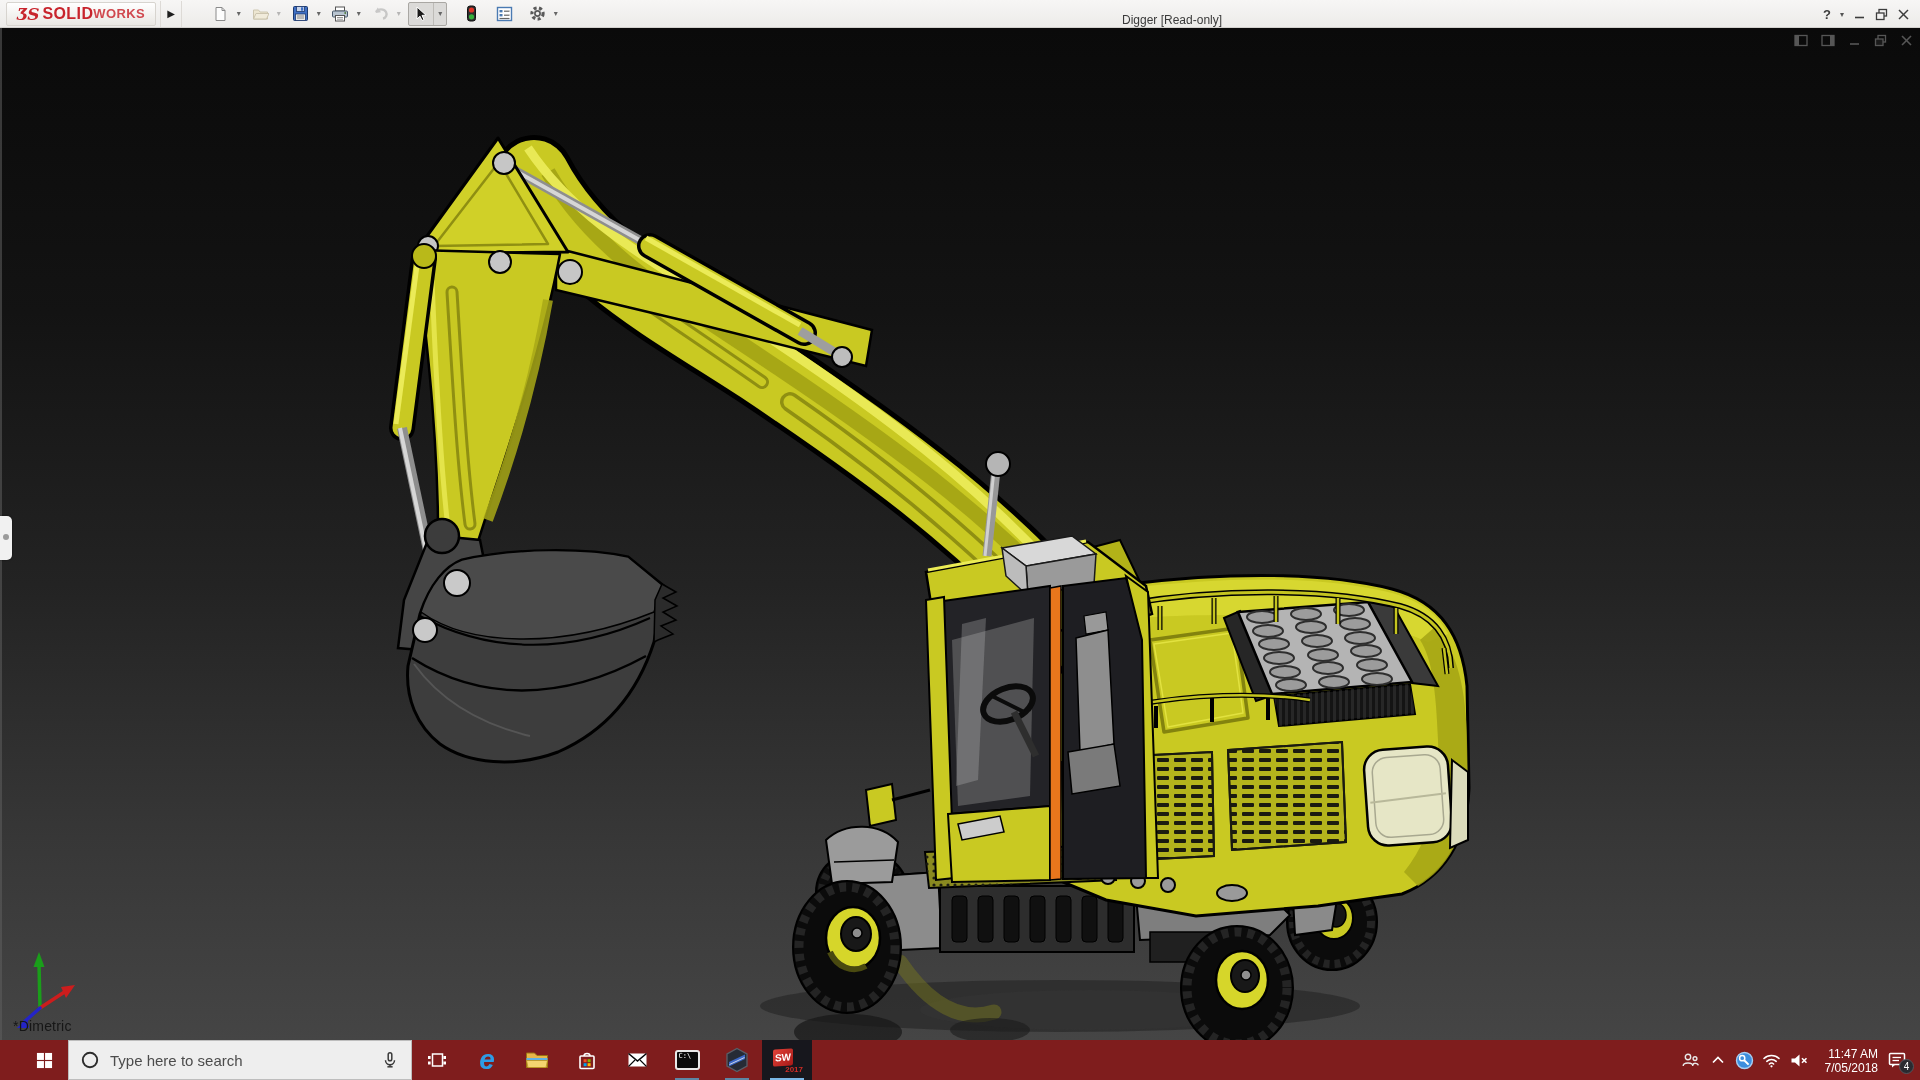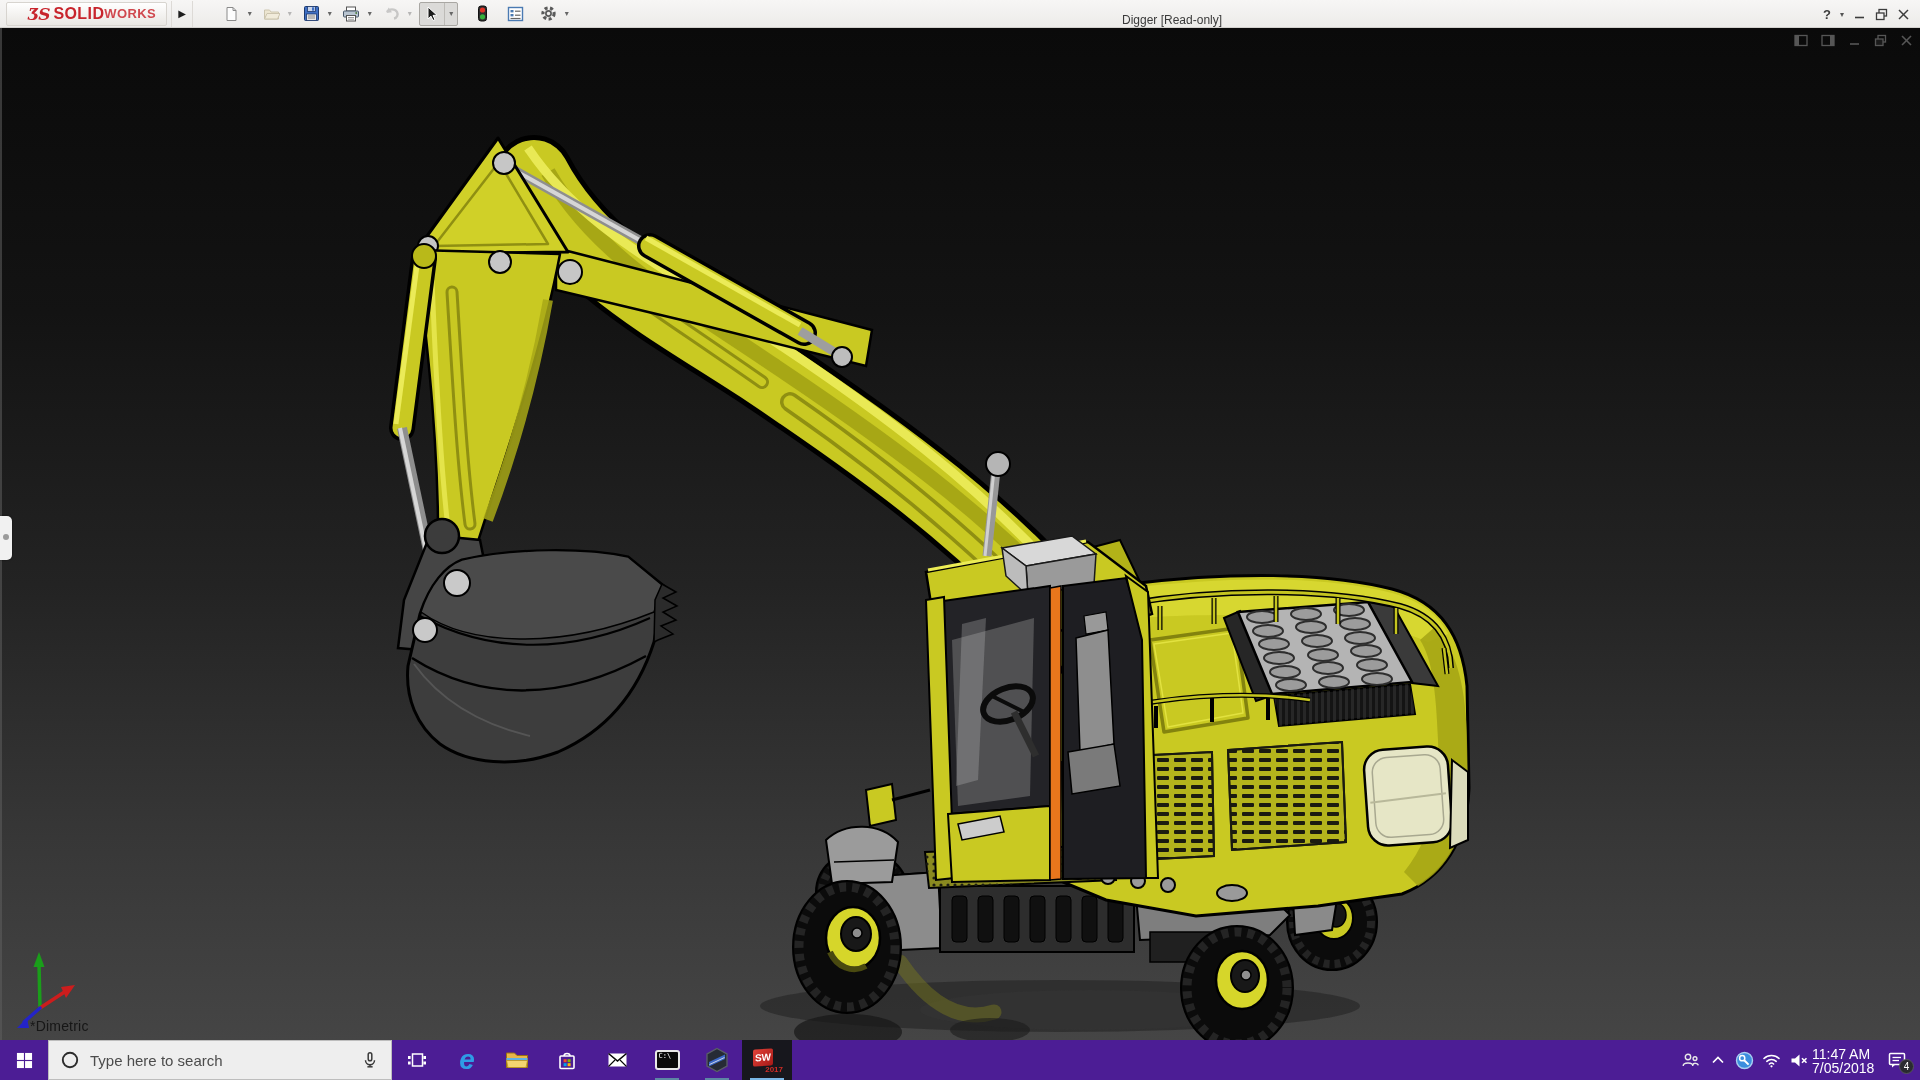--- a/index.html
+++ b/index.html
@@ -6,21 +6,21 @@
   body { background:#000; font-family:"Liberation Sans",sans-serif; }
   .screen { position:relative; width:1920px; height:1080px; overflow:hidden; background:#000; }
 
   
   .menubar { position:absolute; top:0; left:0; width:1920px; height:28px;
     background:linear-gradient(#f7f6f5,#ecebe9); border-bottom:1px solid #d2d0cd;
     display:flex; align-items:center; z-index:30; }
   .logo-plate { height:24px; margin-left:6px; padding:0 10px; display:flex; align-items:center;
     background:linear-gradient(#ffffff,#e9e7e3); border:1px solid #d7d4cf; border-radius:2px; }
   .logo-mark { font-style:italic; font-weight:bold; font-size:17px; color:#c8242c;
-    letter-spacing:-1px; font-family:"DejaVu Serif","Liberation Serif",serif; margin-right:4px;margin-left:11px; }
+    letter-spacing:-1px; font-family:"DejaVu Serif","Liberation Serif",serif; margin-right:4px; }
   .logo-solid { font-weight:bold; font-size:16px; color:#c8242c; letter-spacing:.4px; }
   .logo-works { font-weight:bold; font-size:13px; color:#d0484e; letter-spacing:.4px; }
   .flyout { width:22px; height:26px; display:flex; align-items:center; justify-content:center;
     font-size:10px; color:#1d1d1d; border-left:1px solid #dddad6; border-right:1px solid #dddad6; margin-left:4px; }
   .tools { display:flex; align-items:center; margin-left:26px; }
   .tbtn { width:24px; height:22px; display:flex; align-items:center; justify-content:center; }
   .caret { width:13px; height:22px; display:flex; align-items:center; justify-content:center;
     font-size:8px; color:#666; margin-right:3px; }
   .dis { opacity:.42; }
   .pressed { display:flex; align-items:center; background:#dbdad8; border:1px solid #a9a7a3; border-radius:2px; height:24px; margin-right:3px; }
@@ -36,44 +36,44 @@
   
   .viewport { position:absolute; top:28px; left:0; width:1920px; height:1012px;
     background:linear-gradient(180deg,#0a0a0a 0%,#131313 28%,#232323 55%,#373737 80%,#454545 100%); }
   .model-svg { position:absolute; top:0; left:0; }
   .left-edge-line { position:absolute; left:0; top:0; width:2px; height:100%; background:#5e5e5e; opacity:.55; }
   .left-tab { position:absolute; left:0; top:488px; width:12px; height:44px; background:#f1f1f1;
     border-radius:0 5px 5px 0; box-shadow:0 0 2px rgba(0,0,0,.6); }
   .left-tab .dot { position:absolute; left:3px; top:18px; width:6px; height:6px; border-radius:50%; background:#9b9b9b; }
   .docctl { position:absolute; top:6px; right:7px; display:flex; gap:13px; }
   .docctl svg { display:block; }
-  .orient-label { position:absolute; left:13px; top:990px; font-size:14px; color:#161616; letter-spacing:.2px;margin-left:17px; }
+  .orient-label { position:absolute; left:13px; top:990px; font-size:14px; color:#161616; letter-spacing:.2px; }
 
   
-  .taskbar { position:absolute; left:0; top:1040px; width:1920px; height:40px; background:#4c1d95;
-    display:flex; align-items:stretch; z-index:40; }
+  .taskbar { position:absolute; left:0; top:1040px; width:1920px; height:40px; background:#7f1d1d;
+    display:flex; align-items:stretch; z-index:40;padding-left:20px; }
   .startbtn { width:48px; display:flex; align-items:center; justify-content:center; }
   .searchbox { width:344px; background:#eeeeee; border:1px solid #bdbdbd; display:flex; align-items:center;
     gap:11px; padding:0 12px; }
   .searchbox .ph { flex:1; font-size:15px; color:#4c4c4c; white-space:nowrap; }
   .appbtn { width:50px; display:flex; align-items:center; justify-content:center; position:relative; }
   .appbtn.activebg { background:#17171d; }
   .runline { position:absolute; bottom:0; left:13px; width:24px; height:2px; background:#5d86a4; }
   .activebg .runline { left:8px; width:34px; background:#79b7e6; }
   .cmd-ico { width:25px; height:20px; background:#0a0a0a; border:2px solid #e9e9e9; border-radius:3px;
     color:#fff; font-size:7px; font-family:"DejaVu Sans Mono","Liberation Mono",monospace; padding:1px 2px; line-height:7px; }
   .sw-ico { position:relative; width:28px; height:27px; }
   .sw-box { width:20px; height:17px; margin-top:2px; background:linear-gradient(135deg,#e24238,#a81a18);
     border-radius:2px; color:#fff; font-weight:bold; font-size:10px; display:flex; align-items:center;
     justify-content:center; transform:skewY(-4deg); }
   .sw-year { position:absolute; right:-2px; bottom:0; color:#d22d26; font-size:8px; font-weight:bold; }
   .edge-e { font-size:28px; font-weight:bold; font-style:italic; color:#2e9ce6; line-height:28px; }
   .tray { margin-left:auto; display:flex; align-items:center; padding-right:4px; }
   .tico { width:27px; height:40px; display:flex; align-items:center; justify-content:center; }
-  .clock { width:66px; color:#fff; font-size:14px; line-height:14px; text-align:left; padding-top:1px; }
+  .clock { width:66px; color:#fff; font-size:12px; line-height:14px; text-align:right; padding-top:1px; }
   .actionbtn { position:relative; width:38px; height:40px; display:flex; align-items:center; justify-content:center; }
   .badge { position:absolute; right:2px; bottom:6px; width:15px; height:15px; border-radius:50%;
     background:#2a2a30; border:1px solid #55555c; color:#fff; font-size:10px;
     display:flex; align-items:center; justify-content:center; }
 </style>
 </head>
 <body>
 
 <div class="screen">
 

